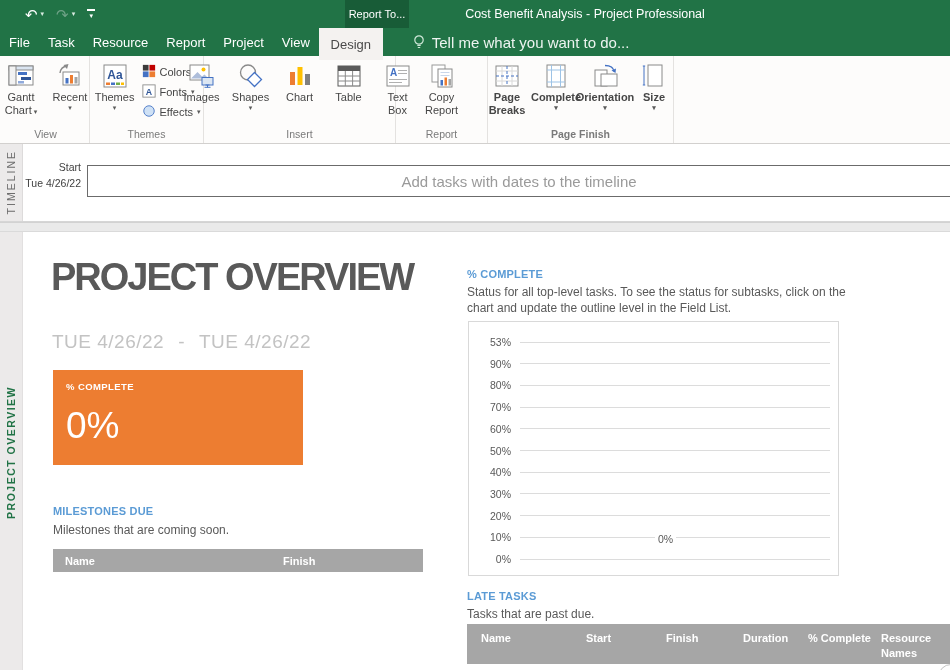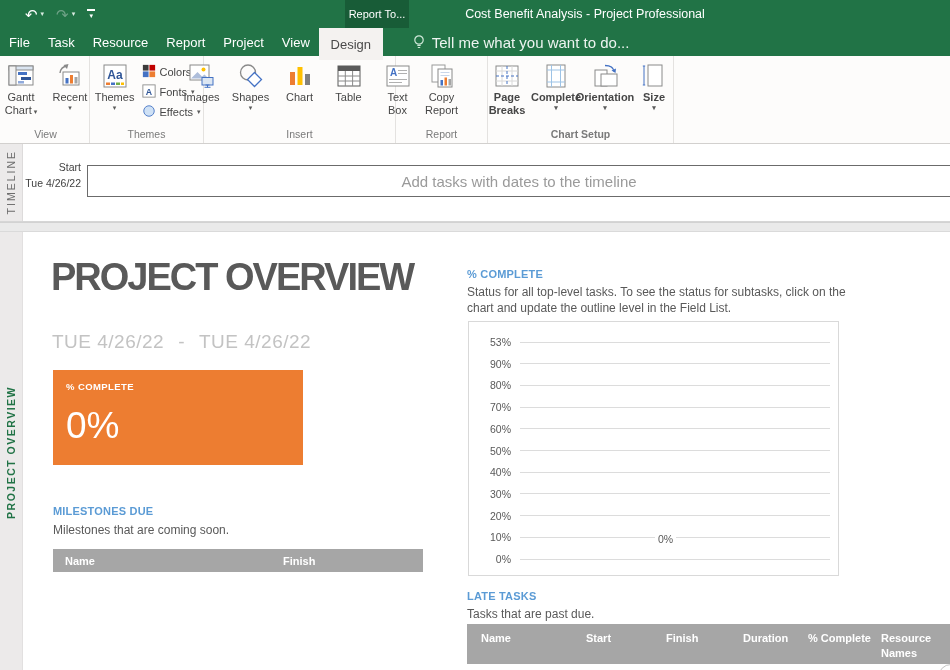--- a/index.html
+++ b/index.html
@@ -336,21 +336,21 @@
             <span class="ric">
               <svg viewBox="0 0 26 26">
                 <rect x="7" y="2" width="14" height="21" fill="#fff" stroke="#8a8a8a"></rect>
                 <path d="M3 3 v19 M1.8 3 h2.4 M1.8 22 h2.4" stroke="#4472c4" fill="none"></path>
               </svg>
             </span>
             <div class="lbl-line">Size</div>
             <div class="arrow">▾</div>
           </div>
         </div>
-        <div class="rglabel">Chart Setup</div>
+        <div class="rglabel">Page Finish</div>
       </div>
     </div>
 
   <div class="timeline">
     <div class="tl-tab">
       <span class="vtext">TIMELINE</span>
     </div>
     <div class="tl-body">
       <div class="tl-start">
         <div>Start</div>

